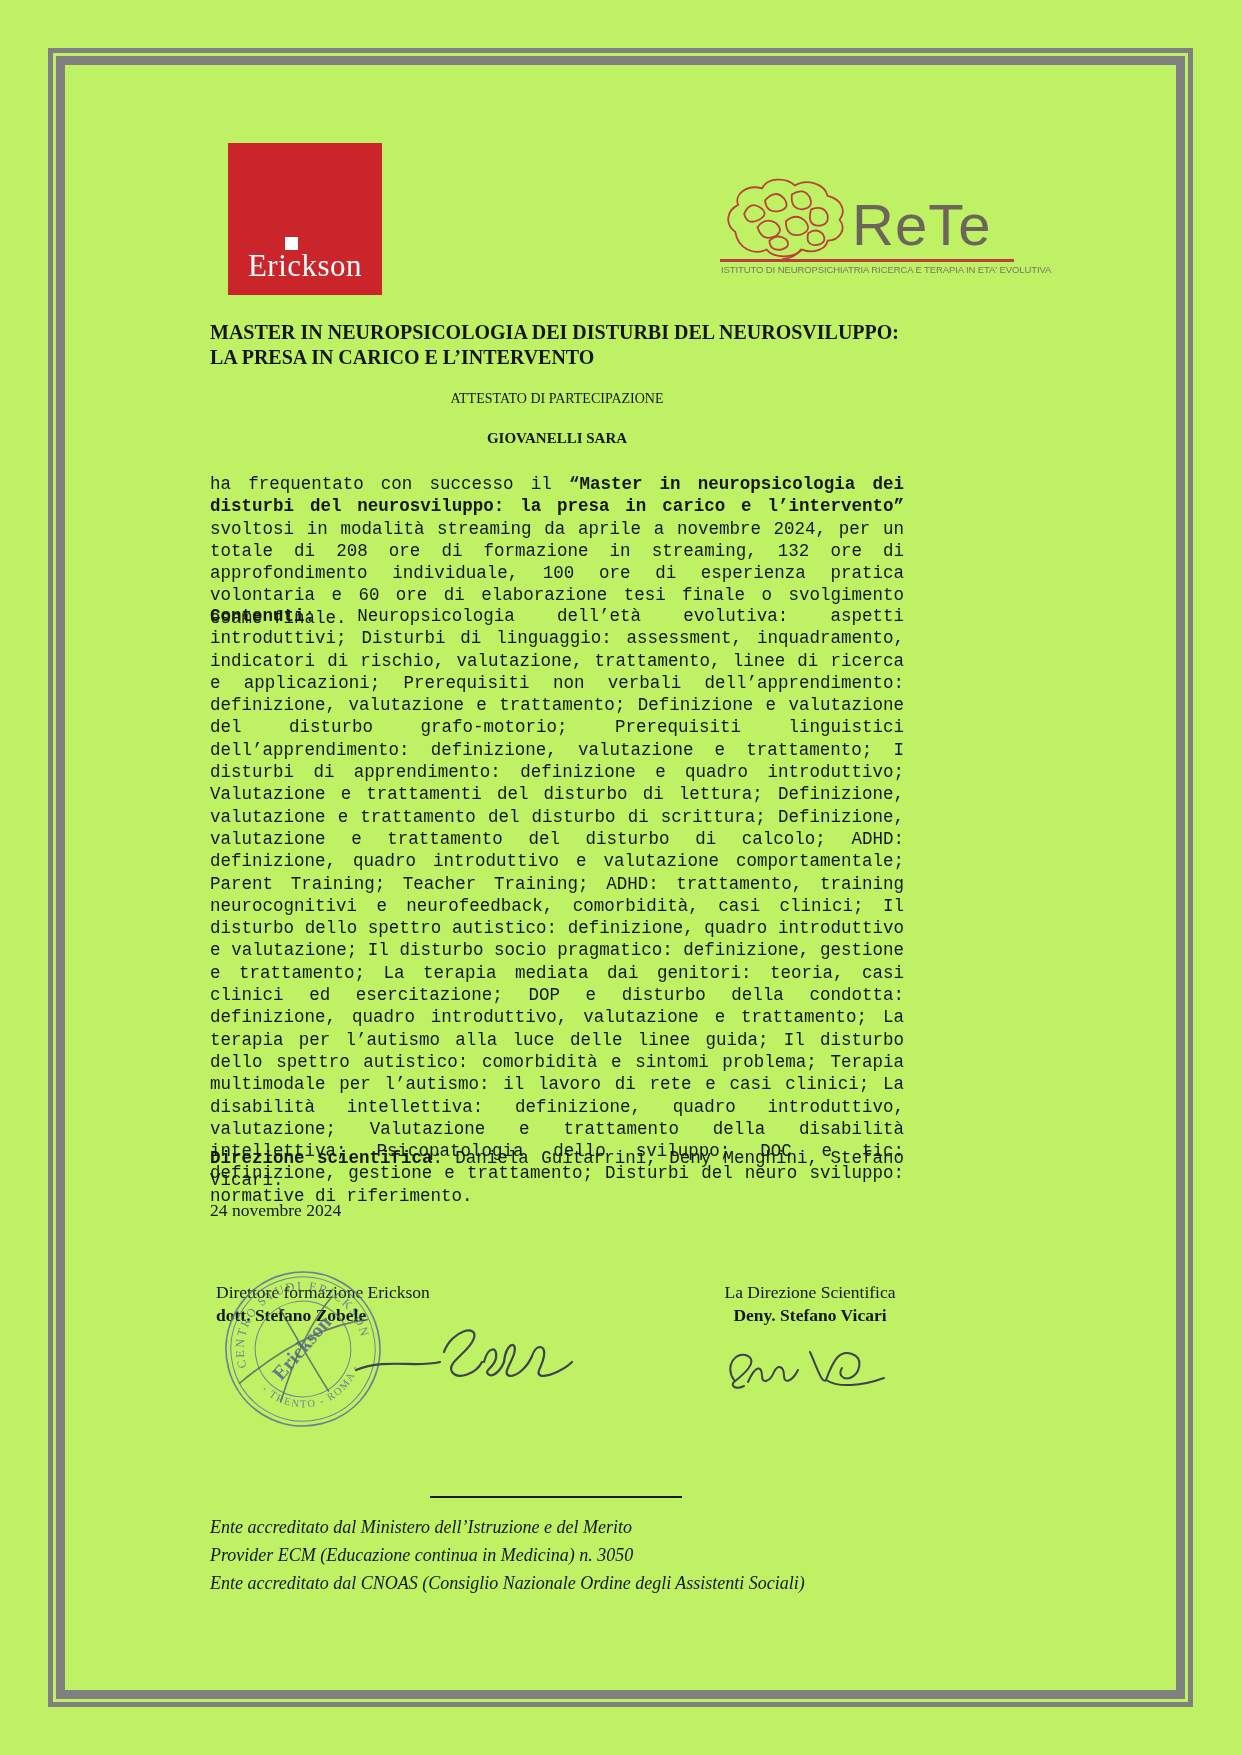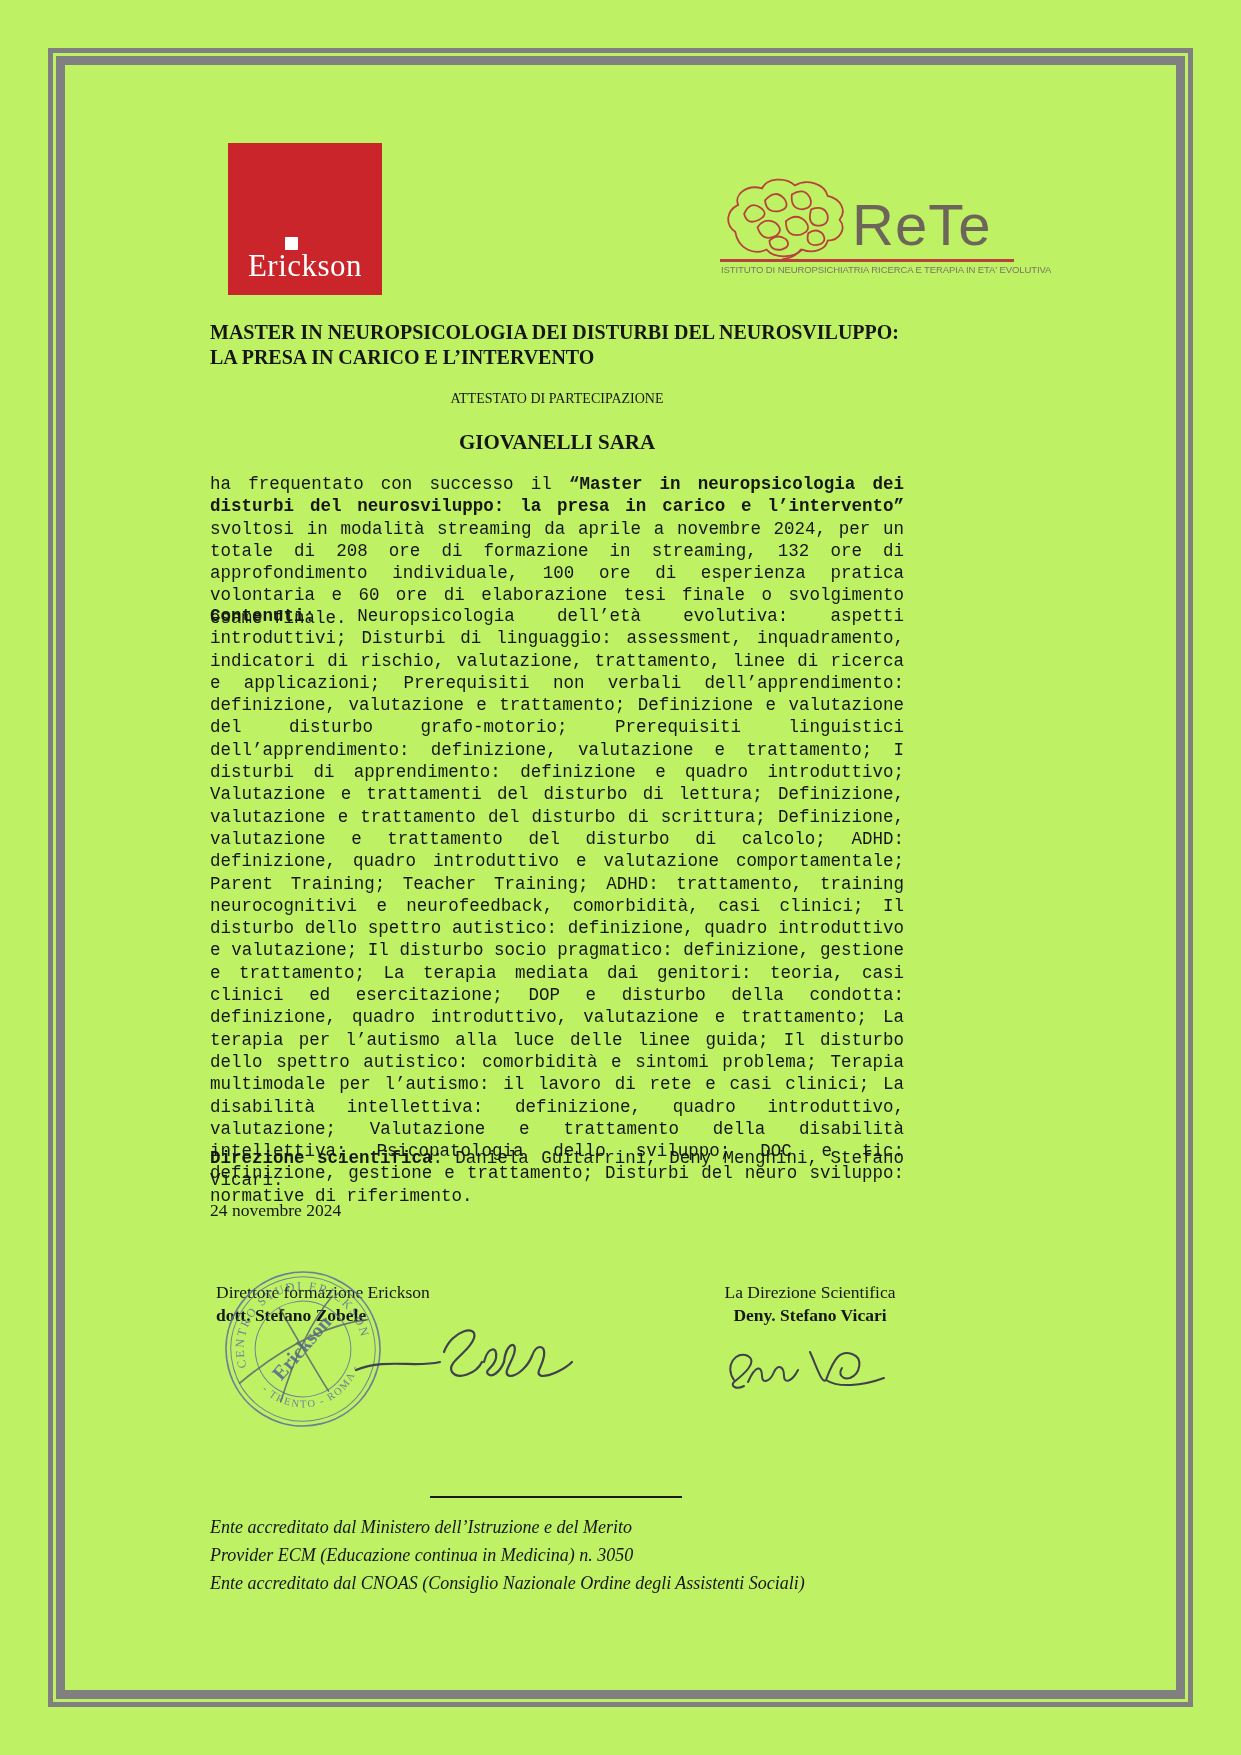--- a/index.html
+++ b/index.html
@@ -19,21 +19,21 @@
   .rete-brain{position:absolute;left:20px;top:20px;width:134px;height:82px;}
   .rete-name{position:absolute;left:152px;top:38px;font-family:"Liberation Sans",sans-serif;
              font-size:58px;line-height:1;color:#6e655a;letter-spacing:1px;}
   .rete-underline{position:absolute;left:20px;top:101px;width:294px;height:3px;background:#b7423b;}
   .rete-tagline{position:absolute;left:21px;top:106px;width:296px;font-family:"Liberation Sans",sans-serif;
                 font-size:9.5px;letter-spacing:-0.1px;color:#7b7369;white-space:nowrap;}
   
   .doc-title{left:210px;top:320px;width:694px;text-align:left;font-weight:bold;
              font-size:20px;line-height:25px;}
   .doc-subtitle{left:210px;top:391px;width:694px;text-align:center;font-size:14px;}
-  .recipient{left:210px;top:430px;width:694px;text-align:center;font-weight:bold;font-size:21px;}
+  .recipient{left:210px;top:430px;width:694px;text-align:center;font-weight:bold;font-size:15px;}
   
   .para{left:210px;width:694px;text-align:justify;font-size:17.5px;line-height:22.3px;font-family:Liberation Mono, monospace;}
   .p1{top:473px;}
   .p2{top:605px;}
   .direzione{top:1131px;margin-top:16px;}
   .date-line{left:210px;top:1200px;font-size:17.5px;}
   b.inline{font-weight:bold;}
   
   .sig-left{left:216px;top:1281px;width:300px;font-size:17.5px;line-height:23px;}
   .sig-right{left:650px;top:1281px;width:320px;text-align:center;font-size:17.5px;line-height:23px;}

